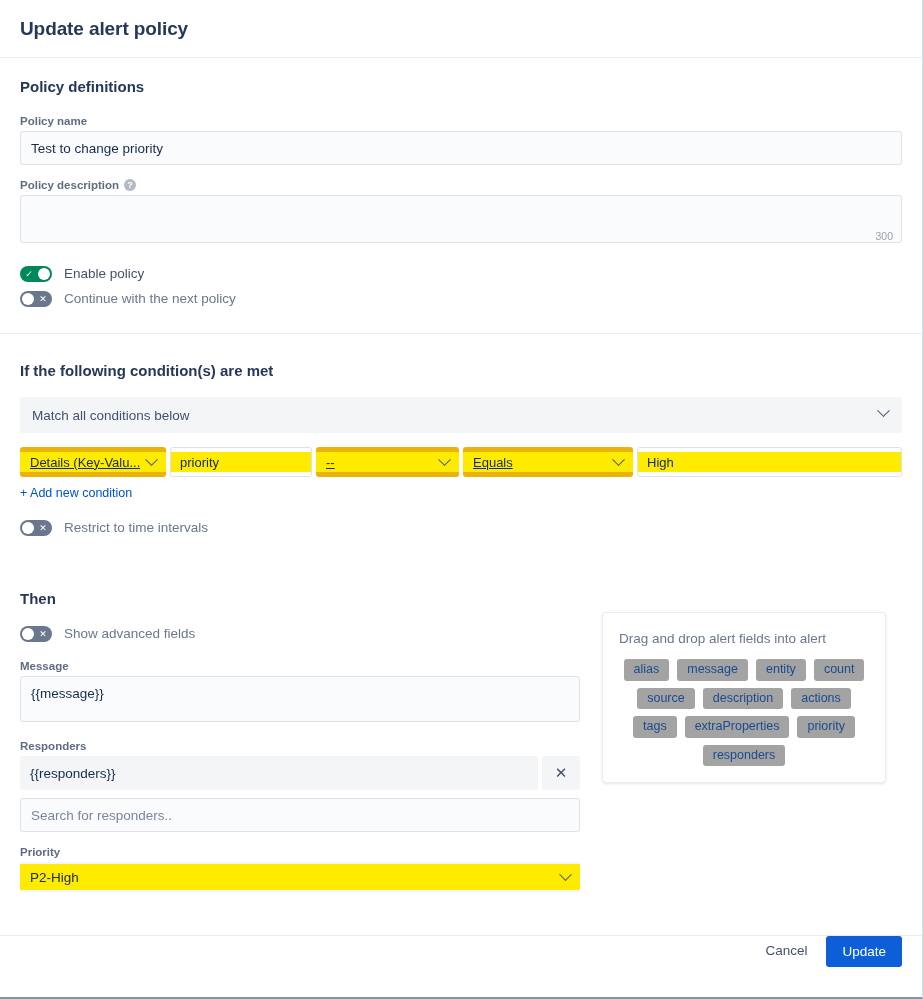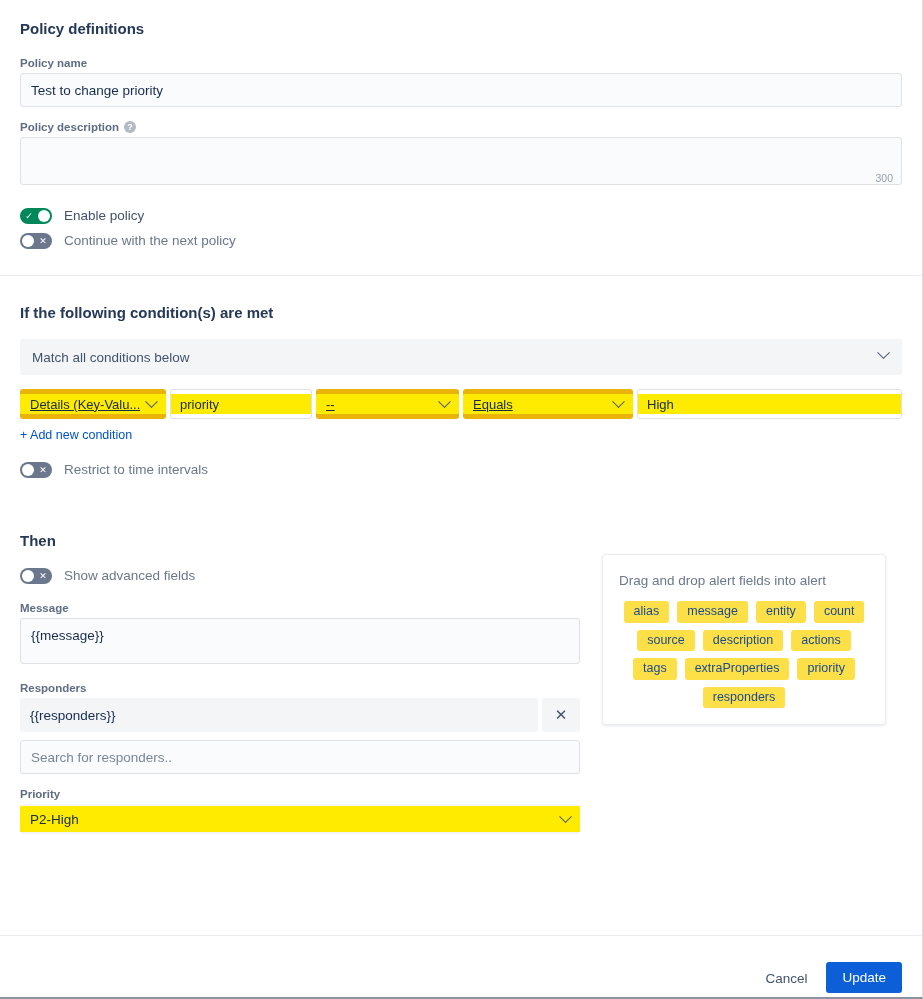--- a/index.html
+++ b/index.html
@@ -256,21 +256,21 @@
     width: 284px;
   }
   .drag-title {
     font-size: 13.5px;
     color: #6b778c;
     margin-bottom: 13px;
   }
   .chip-rows { display: flex; flex-direction: column; gap: 7px; }
   .chip-row { display: flex; justify-content: center; gap: 8px; }
   .chip {
-    background: #fde047;
+    background: #a3a3a3;
     color: #1b4b8f;
     border-radius: 3px;
     font-size: 12.5px;
     padding: 4px 10px 5px;
     line-height: 1;
     white-space: nowrap;
   }
 
   .msg-area {
     width: 560px;
@@ -341,21 +341,21 @@
   .prio-sel .txt, .prio-sel .chev { position: relative; z-index: 2; }
   .prio-sel .chev { margin-left: auto; }
 
   
   .footer {
     position: absolute;
     left: 0; right: 0; bottom: 4px;
     height: 58px;
     border-top: 1px solid #ebecf0;
     display: flex;
-    align-items: flex-end;
+    align-items: flex-start;
     justify-content: flex-end;
     gap: 8px;
     padding-right: 20px;
     box-sizing: border-box;
   }
   .btn-cancel {
     background: transparent;
     border: none;
     font-family: inherit;
     font-size: 13.5px;
@@ -374,20 +374,23 @@
     padding: 8px 16px;
     border-radius: 3px;
     cursor: pointer;
   }
 </style>
 </head>
 <body>
 
 <div class="page">
 
+  <div class="hdr">
+    <div class="hdr-title">Update alert policy</div>
+  </div>
 
   <div class="section" style="padding-top:20px;padding-bottom:22px;">
     <div class="sec-title">Policy definitions</div>
 
     <div style="margin-top:20px;">
       <div class="field-label">
         <span>Policy name</span>
       </div>
       <input class="txt-input" value="Test to change priority" style="">
     </div>

